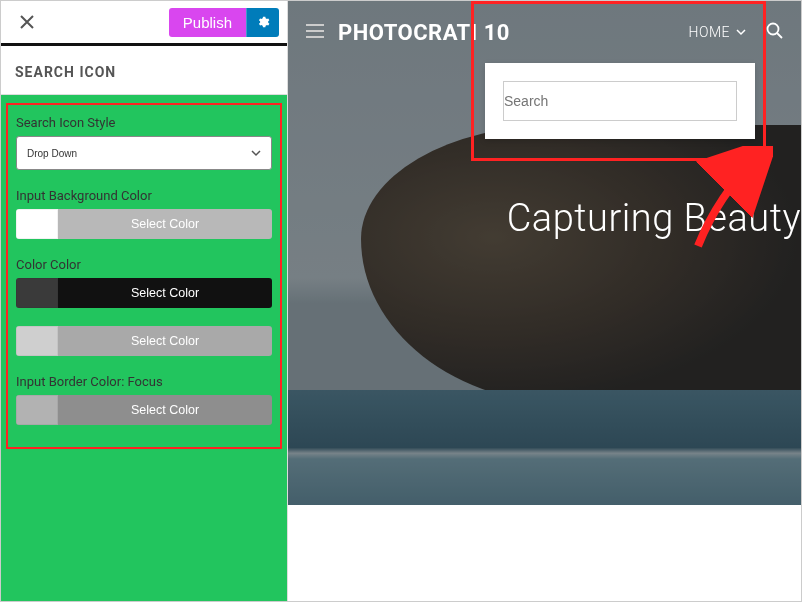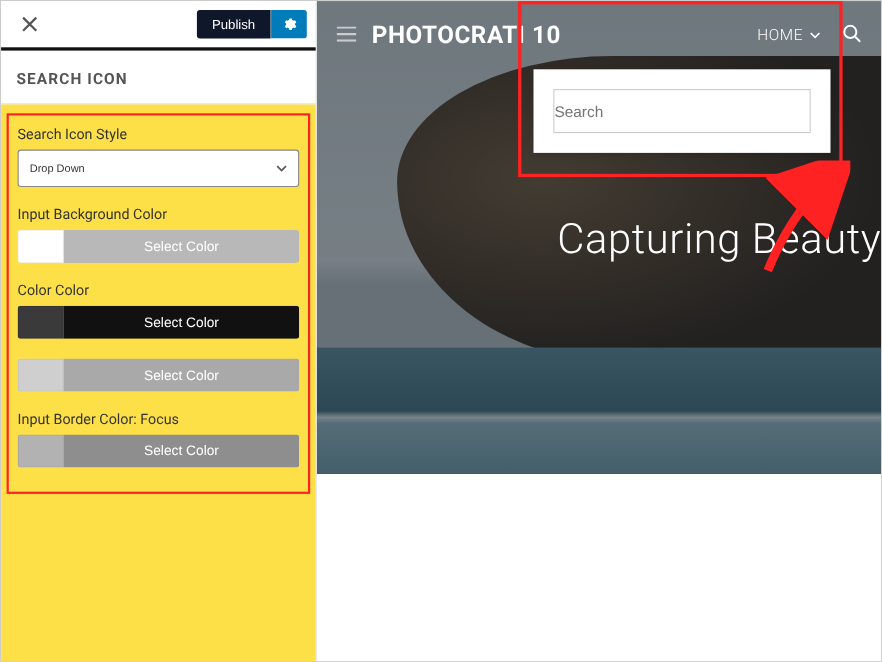--- a/index.html
+++ b/index.html
@@ -3,42 +3,42 @@
 <meta charset="utf-8">
 <style>
   * { box-sizing: border-box; margin: 0; padding: 0; }
   body { font-family: -apple-system, BlinkMacSystemFont, "Segoe UI", Roboto, sans-serif; width: 802px; height: 602px; overflow: hidden; background: #fff; display: flex; border: 1px solid #ccc; }
   
   
   .sidebar { width: 287px; height: 100%; border-right: 1px solid #ddd; background: #fff; display: flex; flex-direction: column; }
   .sidebar-top { height: 45px; display: flex; align-items: center; justify-content: space-between; padding: 0 8px; border-bottom: 3px solid #111; }
   .close-btn { width: 36px; height: 36px; display: flex; align-items: center; justify-content: center; color: #555; cursor: pointer; font-size: 18px; }
   .publish-group { display: flex; gap: 0; }
-  .publish-btn { background: #0f172a; color: #fff; border: none; padding: 6px 14px; border-radius: 3px 0 0 3px; font-size: 12px; cursor: pointer; }
+  .publish-btn { background: #d946ef; color: #fff; border: none; padding: 6px 14px; border-radius: 3px 0 0 3px; font-size: 15px; cursor: pointer; }
   .gear-btn { background: #007cba; color: #fff; border: none; padding: 6px 9px; border-radius: 0 3px 3px 0; border-left: 1px solid rgba(255,255,255,0.25); cursor: pointer; display:flex; align-items:center; }
   
   .panel-title { padding: 18px 14px 14px; border-bottom: 1px solid #ddd; font-size: 14px; letter-spacing: 1px; color: #555; font-weight: 700; }
   
-  .panel-body { padding: 8px 5px 5px; flex: 1; overflow: auto; background:#fde047; }
+  .panel-body { padding: 8px 5px 5px; flex: 1; overflow: auto; background:#22c55e; }
   .highlight-box { border: 2px solid #f22; padding: 10px 8px 22px; }
   
   .field { margin-bottom: 18px; }
   .field-label { font-size: 13px; color: #333; margin-bottom: 6px; display:block; }
   
   .select-wrap { position: relative; }
   .select { width: 100%; height: 34px; border: 1px solid #888; border-radius: 3px; padding: 0 10px; background: #fff; font-size: 10px; appearance: none; cursor:pointer; color:#333; }
   .select-chevron { position: absolute; right: 10px; top: 50%; transform: translateY(-50%); pointer-events:none; color:#555; }
   
   .color-row { display: flex; height: 30px; border-radius: 3px; overflow:hidden; cursor:pointer; }
   .swatch { width: 42px; height: 100%; border: 1px solid rgba(0,0,0,0.05); }
   .select-color-btn { flex:1; display:flex; align-items:center; justify-content:center; font-size: 12.5px; color:#fff; border:none; cursor:pointer; }
   
   
   .preview { flex:1; position: relative; background:#fff; overflow:hidden; }
-  .preview-header { position: relative; height: 430px; overflow:hidden; }
+  .preview-header { position: relative; height: 504px; overflow:hidden; }
   .sky { position:absolute; inset:0; background: linear-gradient(#b9c6cb 0%, #c7d3d7 55%, #a9b9be 60%); }
   .rock { position:absolute; right:0; bottom:100px; width: 440px; height: 280px; background: radial-gradient(ellipse at 30% 40%, #6a5a43 0%, #4a3d2e 40%, #2e2922 70%); border-radius: 60% 0 0 65% / 55% 0 0 80%; }
   .sea { position:absolute; left:0; right:0; bottom:0; height:115px; background: linear-gradient(#5a899b 0%, #426e80 50%, #c9dbe0 55%, #89b3c0 60%, #6b98a8 100%); }
   .overlay { position:absolute; inset:0; background: rgba(20,25,30,0.45); }
   
   .nav { position:absolute; top:0; left:0; right:0; height:62px; display:flex; align-items:center; padding: 0 18px; color:#fff; font-weight:300; z-index:2; }
   .hamburger { color:#ddd; margin-right: 14px; cursor:pointer; }
   .brand { font-size: 22px; font-weight:700; letter-spacing: 0.5px; flex:0 0 auto; }
   .nav-right { margin-left:auto; display:flex; align-items:center; gap: 20px; }
   .nav-link { font-size: 14px; letter-spacing:0.5px; display:flex; align-items:center; gap:6px; cursor:pointer;justify-content:space-between; }

